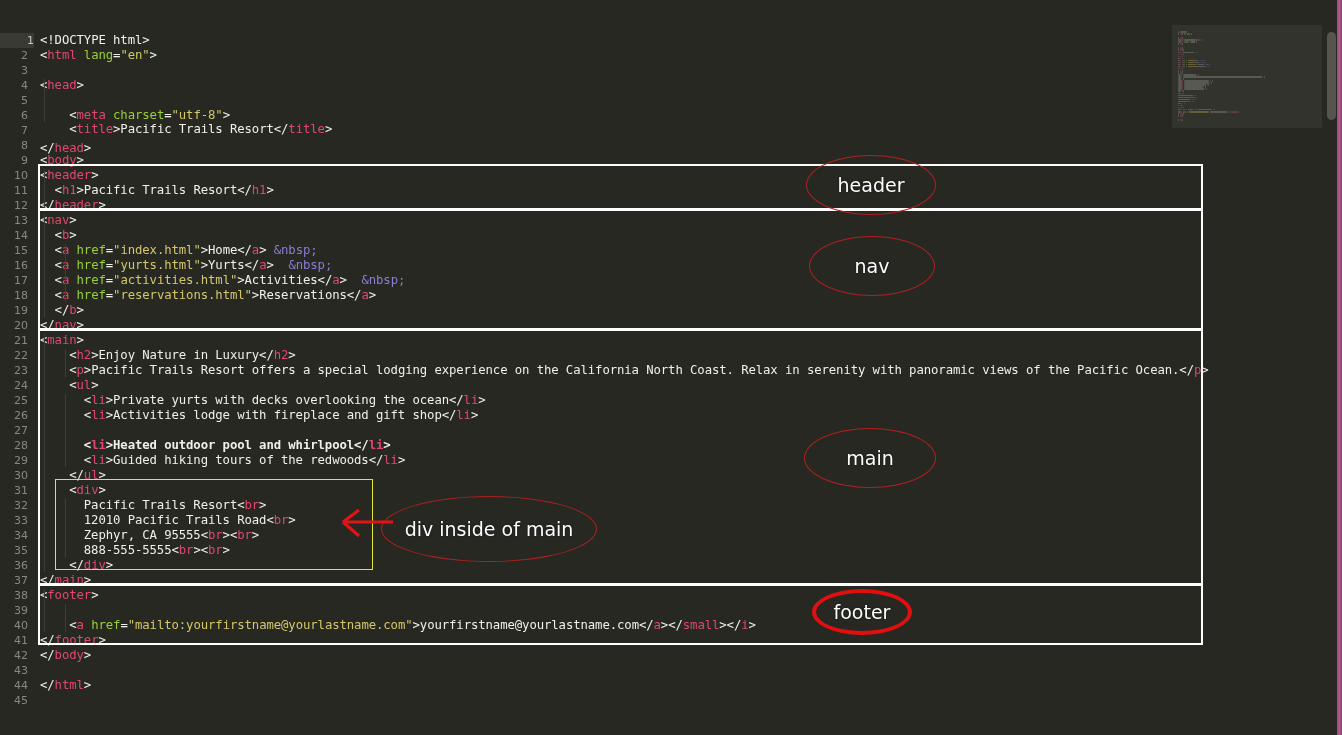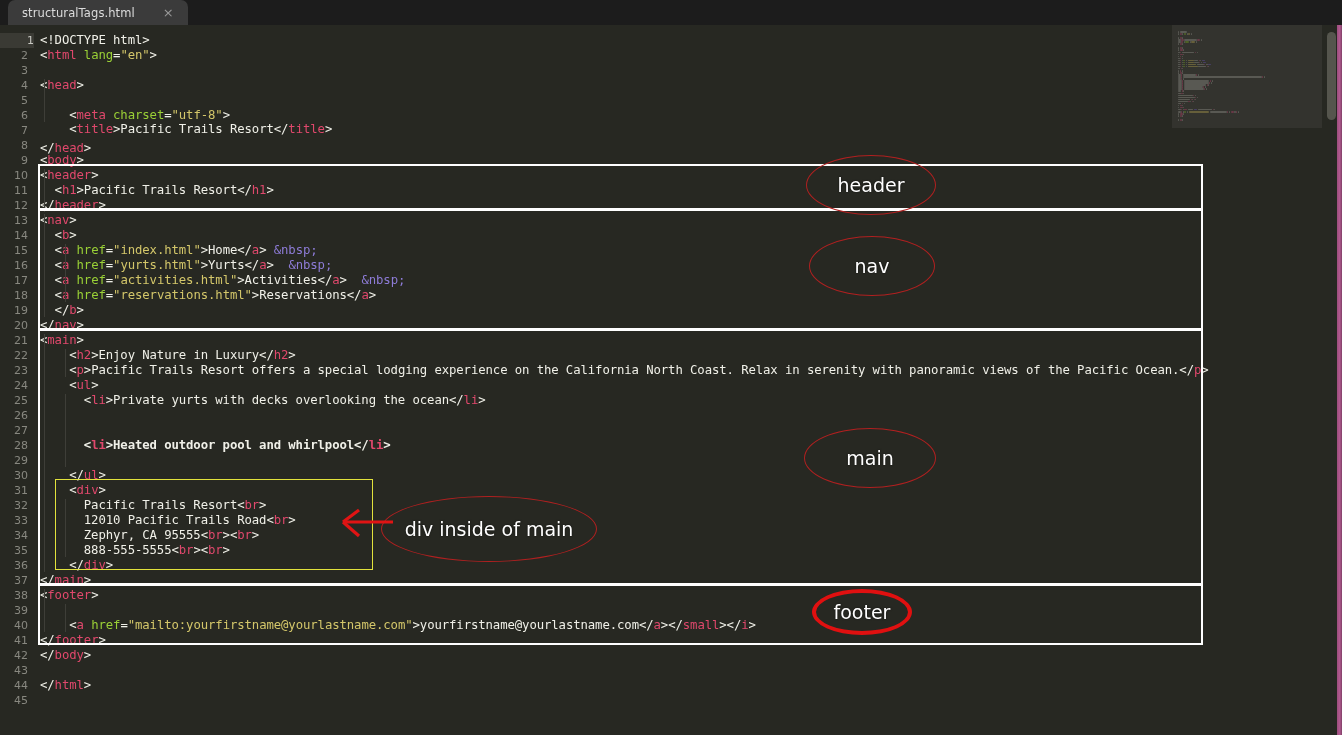--- a/index.html
+++ b/index.html
@@ -200,26 +200,20 @@
     text-shadow: 0 0 2px rgba(0,0,0,.6);
   }
 
   #arrow-div { position: absolute; left: 333px; top: 507px; width: 62px; height: 34px; }
 </style>
 </head>
 <body>
 
 <div id="app">
 
-  <div id="tabbar">
-    <div id="tab">
-      <span id="tab-label">structuralTags.html</span>
-      <span id="tab-close">×</span>
-    </div>
-  </div>
 
   <div id="editor">
     <div id="gutter">
         <div class="ln active" style="top: 8px;">1</div>
         <div class="ln" style="top: 23px;">2</div>
         <div class="ln" style="top: 38px;">3</div>
         <div class="ln" style="top: 53px;">4</div>
         <div class="ln" style="top: 68px;">5</div>
         <div class="ln" style="top: 83px;">6</div>
         <div class="ln" style="top: 98px;">7</div>
@@ -281,21 +275,23 @@
         <div class="cl" style="top: 233px;"><span class="txt">  &lt;</span><span class="tag">a</span><span class="txt"> </span><span class="attr">href</span><span class="txt">=</span><span class="val">"yurts.html"</span><span class="txt">&gt;Yurts&lt;/</span><span class="tag">a</span><span class="txt">&gt;  </span><span class="ent">&amp;nbsp;</span></div>
         <div class="cl" style="top: 248px;"><span class="txt">  &lt;</span><span class="tag">a</span><span class="txt"> </span><span class="attr">href</span><span class="txt">=</span><span class="val">"activities.html"</span><span class="txt">&gt;Activities&lt;/</span><span class="tag">a</span><span class="txt">&gt;  </span><span class="ent">&amp;nbsp;</span></div>
         <div class="cl" style="top: 263px;"><span class="txt">  &lt;</span><span class="tag">a</span><span class="txt"> </span><span class="attr">href</span><span class="txt">=</span><span class="val">"reservations.html"</span><span class="txt">&gt;Reservations&lt;/</span><span class="tag">a</span><span class="txt">&gt;</span></div>
         <div class="cl" style="top: 278px;"><span class="txt">  &lt;/</span><span class="tag">b</span><span class="txt">&gt;</span></div>
         <div class="cl" style="top: 293px;"><span class="txt">&lt;/</span><span class="tag">nav</span><span class="txt">&gt;</span></div>
         <div class="cl" style="top: 308px;"><span class="punct">&lt;</span><span class="tag">main</span><span class="txt">&gt;</span></div>
         <div class="cl" style="top: 323px;"><span class="txt">    &lt;</span><span class="tag">h2</span><span class="txt">&gt;Enjoy Nature in Luxury&lt;/</span><span class="tag">h2</span><span class="txt">&gt;</span></div>
         <div class="cl" style="top: 338px;"><span class="txt">    &lt;</span><span class="tag">p</span><span class="txt">&gt;Pacific Trails Resort offers a special lodging experience on the California North Coast. Relax in serenity with panoramic views of the Pacific Ocean.&lt;/</span><span class="tag">p</span><span class="txt">&gt;</span></div>
         <div class="cl" style="top: 353px;"><span class="txt">    &lt;</span><span class="tag">ul</span><span class="txt">&gt;</span></div>
         <div class="cl" style="top: 368px;"><span class="txt">      &lt;</span><span class="tag">li</span><span class="txt">&gt;Private yurts with decks overlooking the ocean&lt;/</span><span class="tag">li</span><span class="txt">&gt;</span></div>
+        <div class="cl" style="top: 383px;"><span class="txt">      &lt;</span><span class="tag">li</span><span class="txt">&gt;Activities lodge with fireplace and gift shop&lt;/</span><span class="tag">li</span><span class="txt">&gt;</span></div>
         <div class="cl" style="top: 413px; font-weight: bold;"><span class="txt">      &lt;</span><span class="tag">li</span><span class="txt">&gt;Heated outdoor pool and whirlpool&lt;/</span><span class="tag">li</span><span class="txt">&gt;</span></div>
+        <div class="cl" style="top: 428px;"><span class="txt">      &lt;</span><span class="tag">li</span><span class="txt">&gt;Guided hiking tours of the redwoods&lt;/</span><span class="tag">li</span><span class="txt">&gt;</span></div>
         <div class="cl" style="top: 443px;"><span class="txt">    &lt;/</span><span class="tag">ul</span><span class="txt">&gt;</span></div>
         <div class="cl" style="top: 458px;"><span class="txt">    &lt;</span><span class="tag">div</span><span class="txt">&gt;</span></div>
         <div class="cl" style="top: 473px;"><span class="txt">      Pacific Trails Resort&lt;</span><span class="tag">br</span><span class="txt">&gt;</span></div>
         <div class="cl" style="top: 488px;"><span class="txt">      12010 Pacific Trails Road&lt;</span><span class="tag">br</span><span class="txt">&gt;</span></div>
         <div class="cl" style="top: 503px;"><span class="txt">      Zephyr, CA 95555&lt;</span><span class="tag">br</span><span class="txt">&gt;&lt;</span><span class="tag">br</span><span class="txt">&gt;</span></div>
         <div class="cl" style="top: 518px;"><span class="txt">      888-555-5555&lt;</span><span class="tag">br</span><span class="txt">&gt;&lt;</span><span class="tag">br</span><span class="txt">&gt;</span></div>
         <div class="cl" style="top: 533px;"><span class="txt">    &lt;/</span><span class="tag">div</span><span class="txt">&gt;</span></div>
         <div class="cl" style="top: 548px;"><span class="txt">&lt;/</span><span class="tag">main</span><span class="txt">&gt;</span></div>
         <div class="cl" style="top: 563px;"><span class="punct">&lt;</span><span class="tag">footer</span><span class="txt">&gt;</span></div>
         <div class="cl" style="top: 593px;"><span class="txt">    &lt;</span><span class="tag">a</span><span class="txt"> </span><span class="attr">href</span><span class="txt">=</span><span class="val">"mailto:yourfirstname@yourlastname.com"</span><span class="txt">&gt;yourfirstname@yourlastname.com&lt;/</span><span class="tag">a</span><span class="txt">&gt;&lt;/</span><span class="tag">small</span><span class="txt">&gt;&lt;/</span><span class="tag">i</span><span class="txt">&gt;</span></div>

